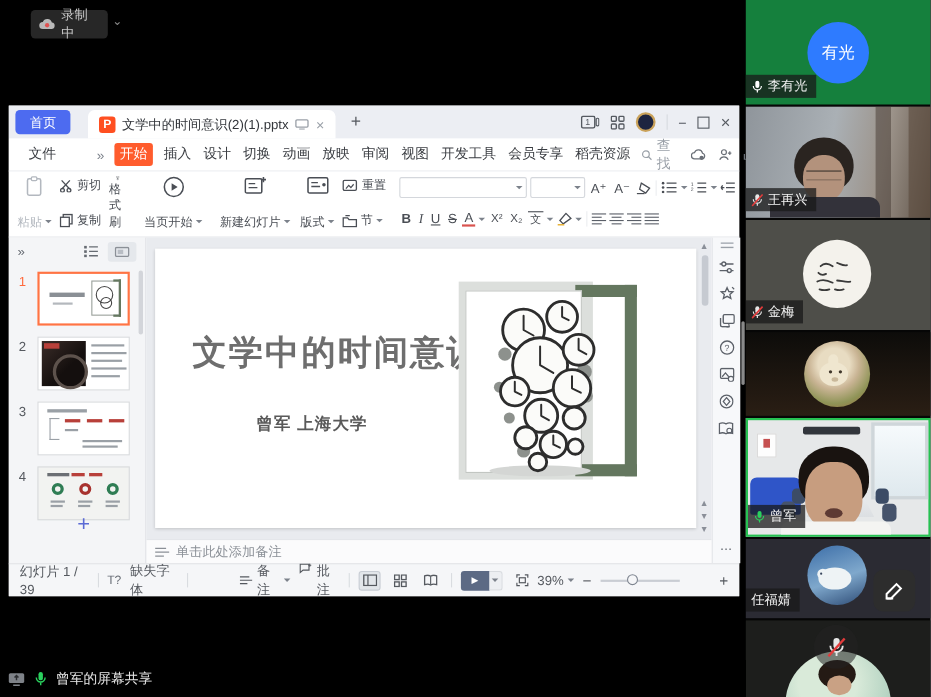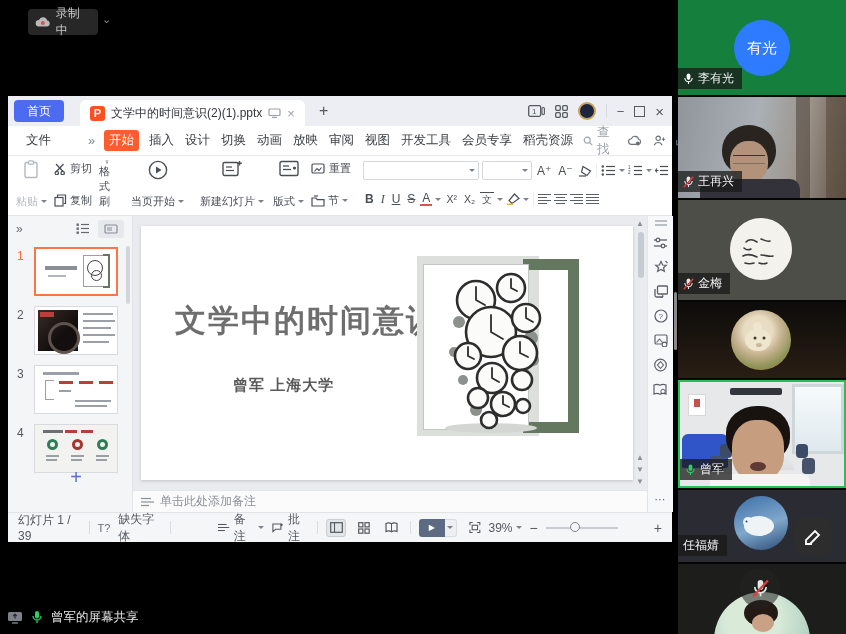--- a/index.html
+++ b/index.html
@@ -598,21 +598,21 @@
       <svg width="13" height="9" viewBox="0 0 13 9">
           <g stroke="#55595f" stroke-width="1.2">
             <line x1="0" y1="1" x2="10" y2="1"></line>
             <line x1="0" y1="4.5" x2="13" y2="4.5"></line>
             <line x1="0" y1="8" x2="8" y2="8"></line>
           </g>
         </svg>
       <span>备注</span>
         <i class="caret"></i>
     </span>
-    <span style="display:flex;align-items:center;gap:4px">
+    <span style="display:flex;align-items:flex-start;gap:4px">
       <svg width="13" height="11" viewBox="0 0 13 11">
           <path d="M1 1.5h9v6H4L1 10z" fill="none" stroke="#55595f" stroke-width="1.2"></path>
           <path d="M10.8 1v3 M9.3 2.5h3" stroke="#55595f" stroke-width="1.1"></path>
         </svg>
       <span>批注</span>
     </span>
     <div class="sb-sep"></div>
     <span class="viewbtn sel">
       <svg width="13" height="11" viewBox="0 0 13 11">
           <rect x="0.7" y="0.7" width="11.6" height="9.6" fill="none" stroke="#55595f" stroke-width="1.2"></rect>

